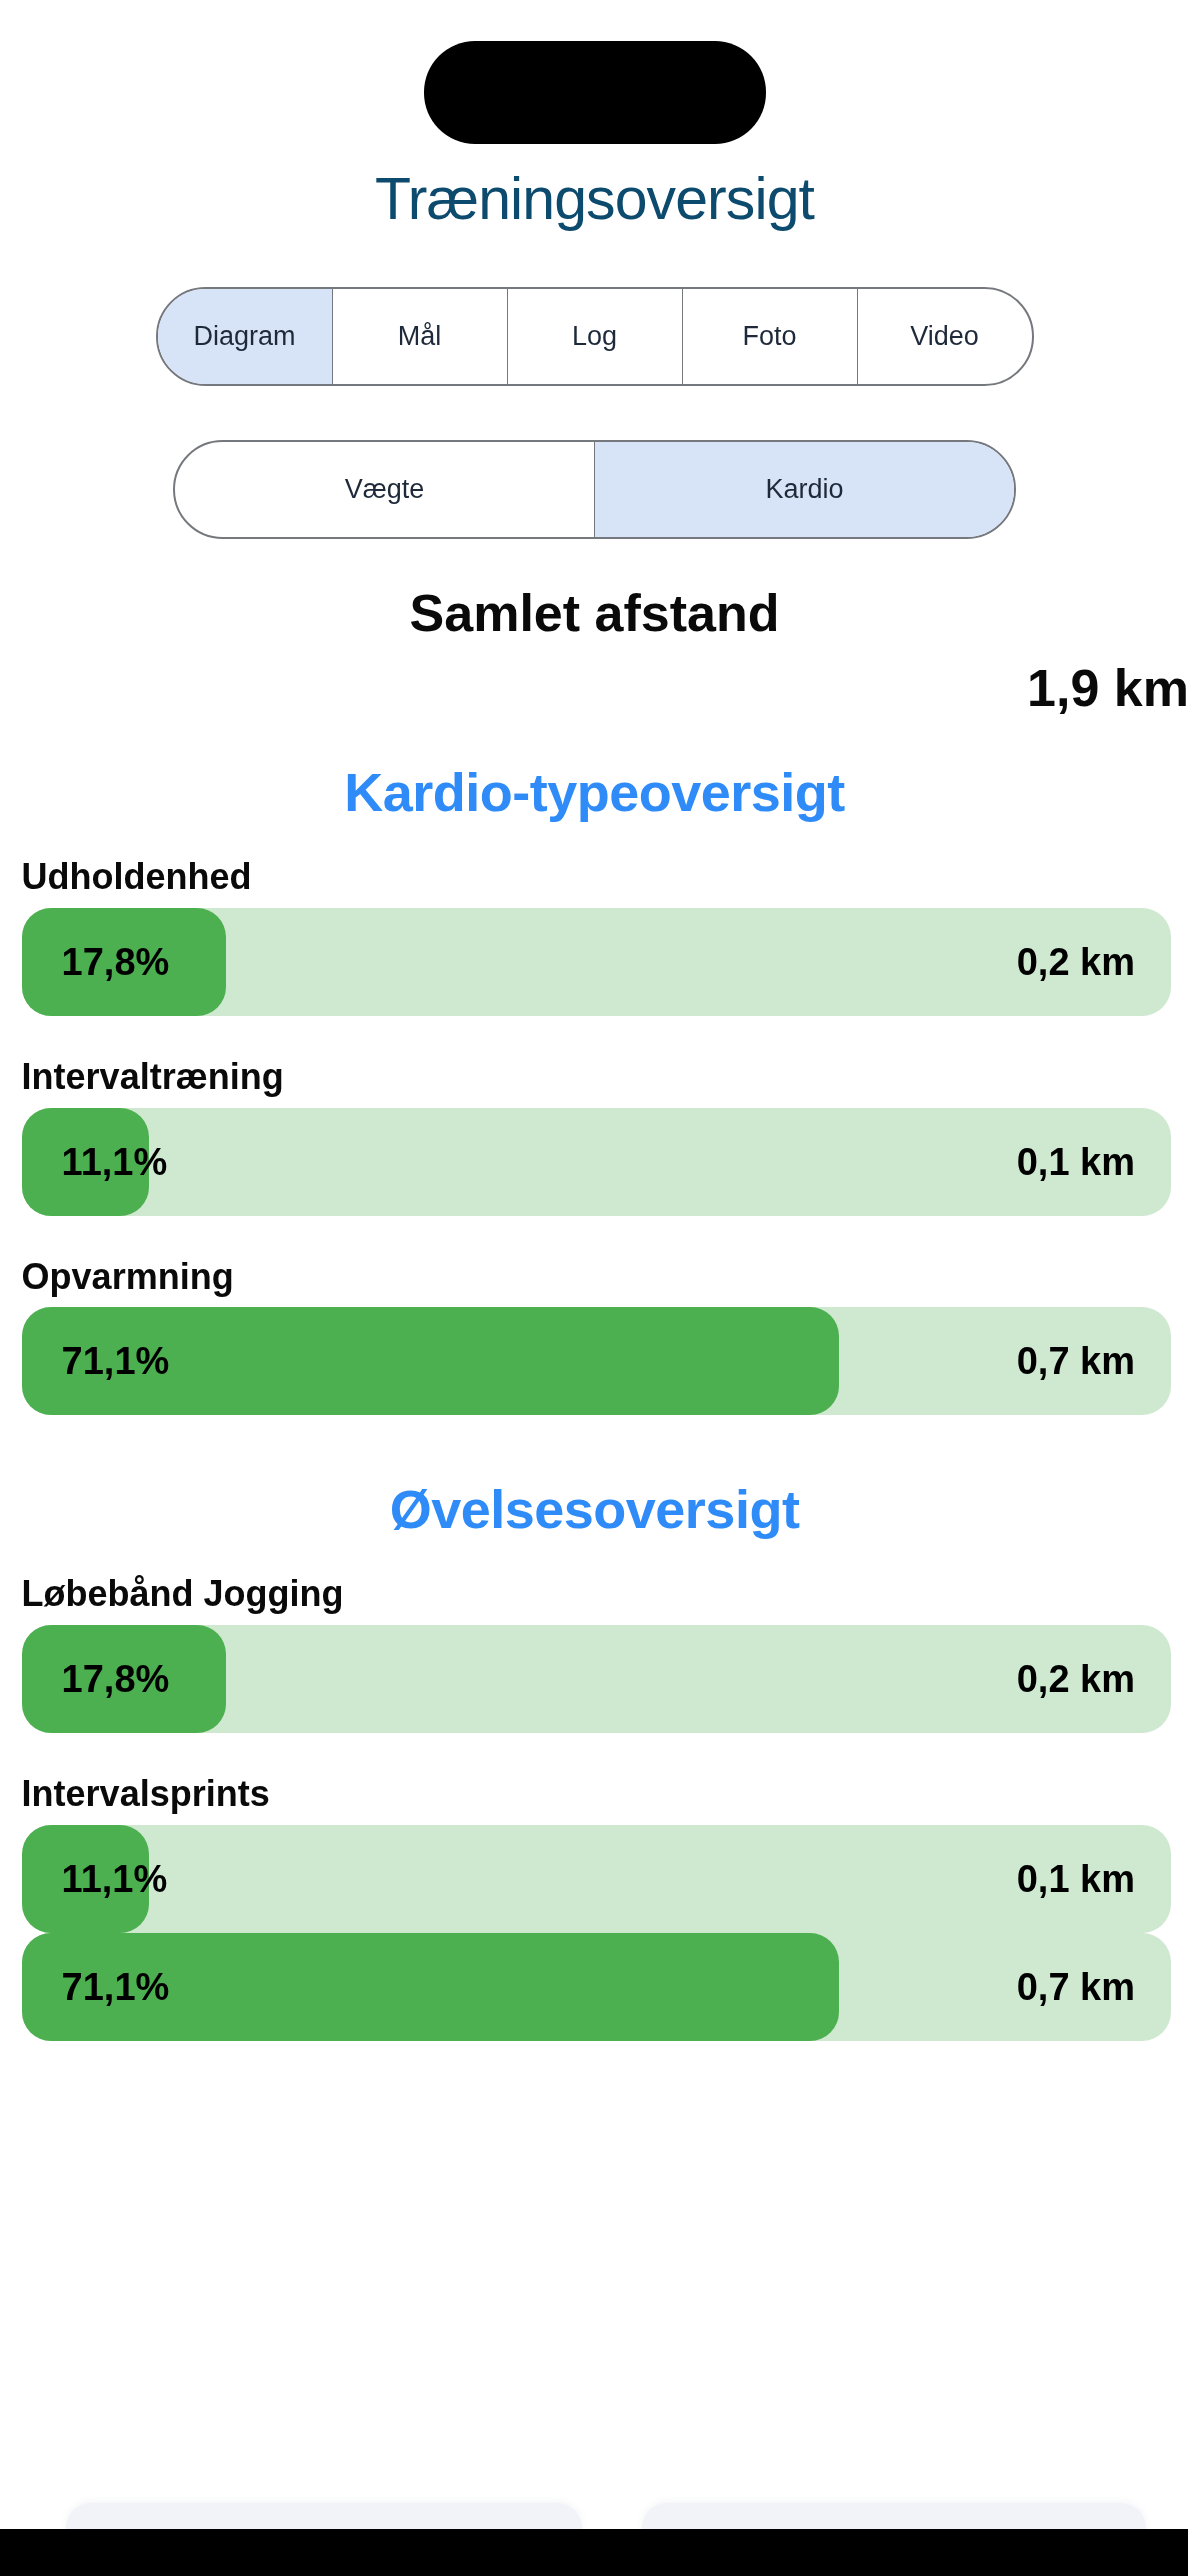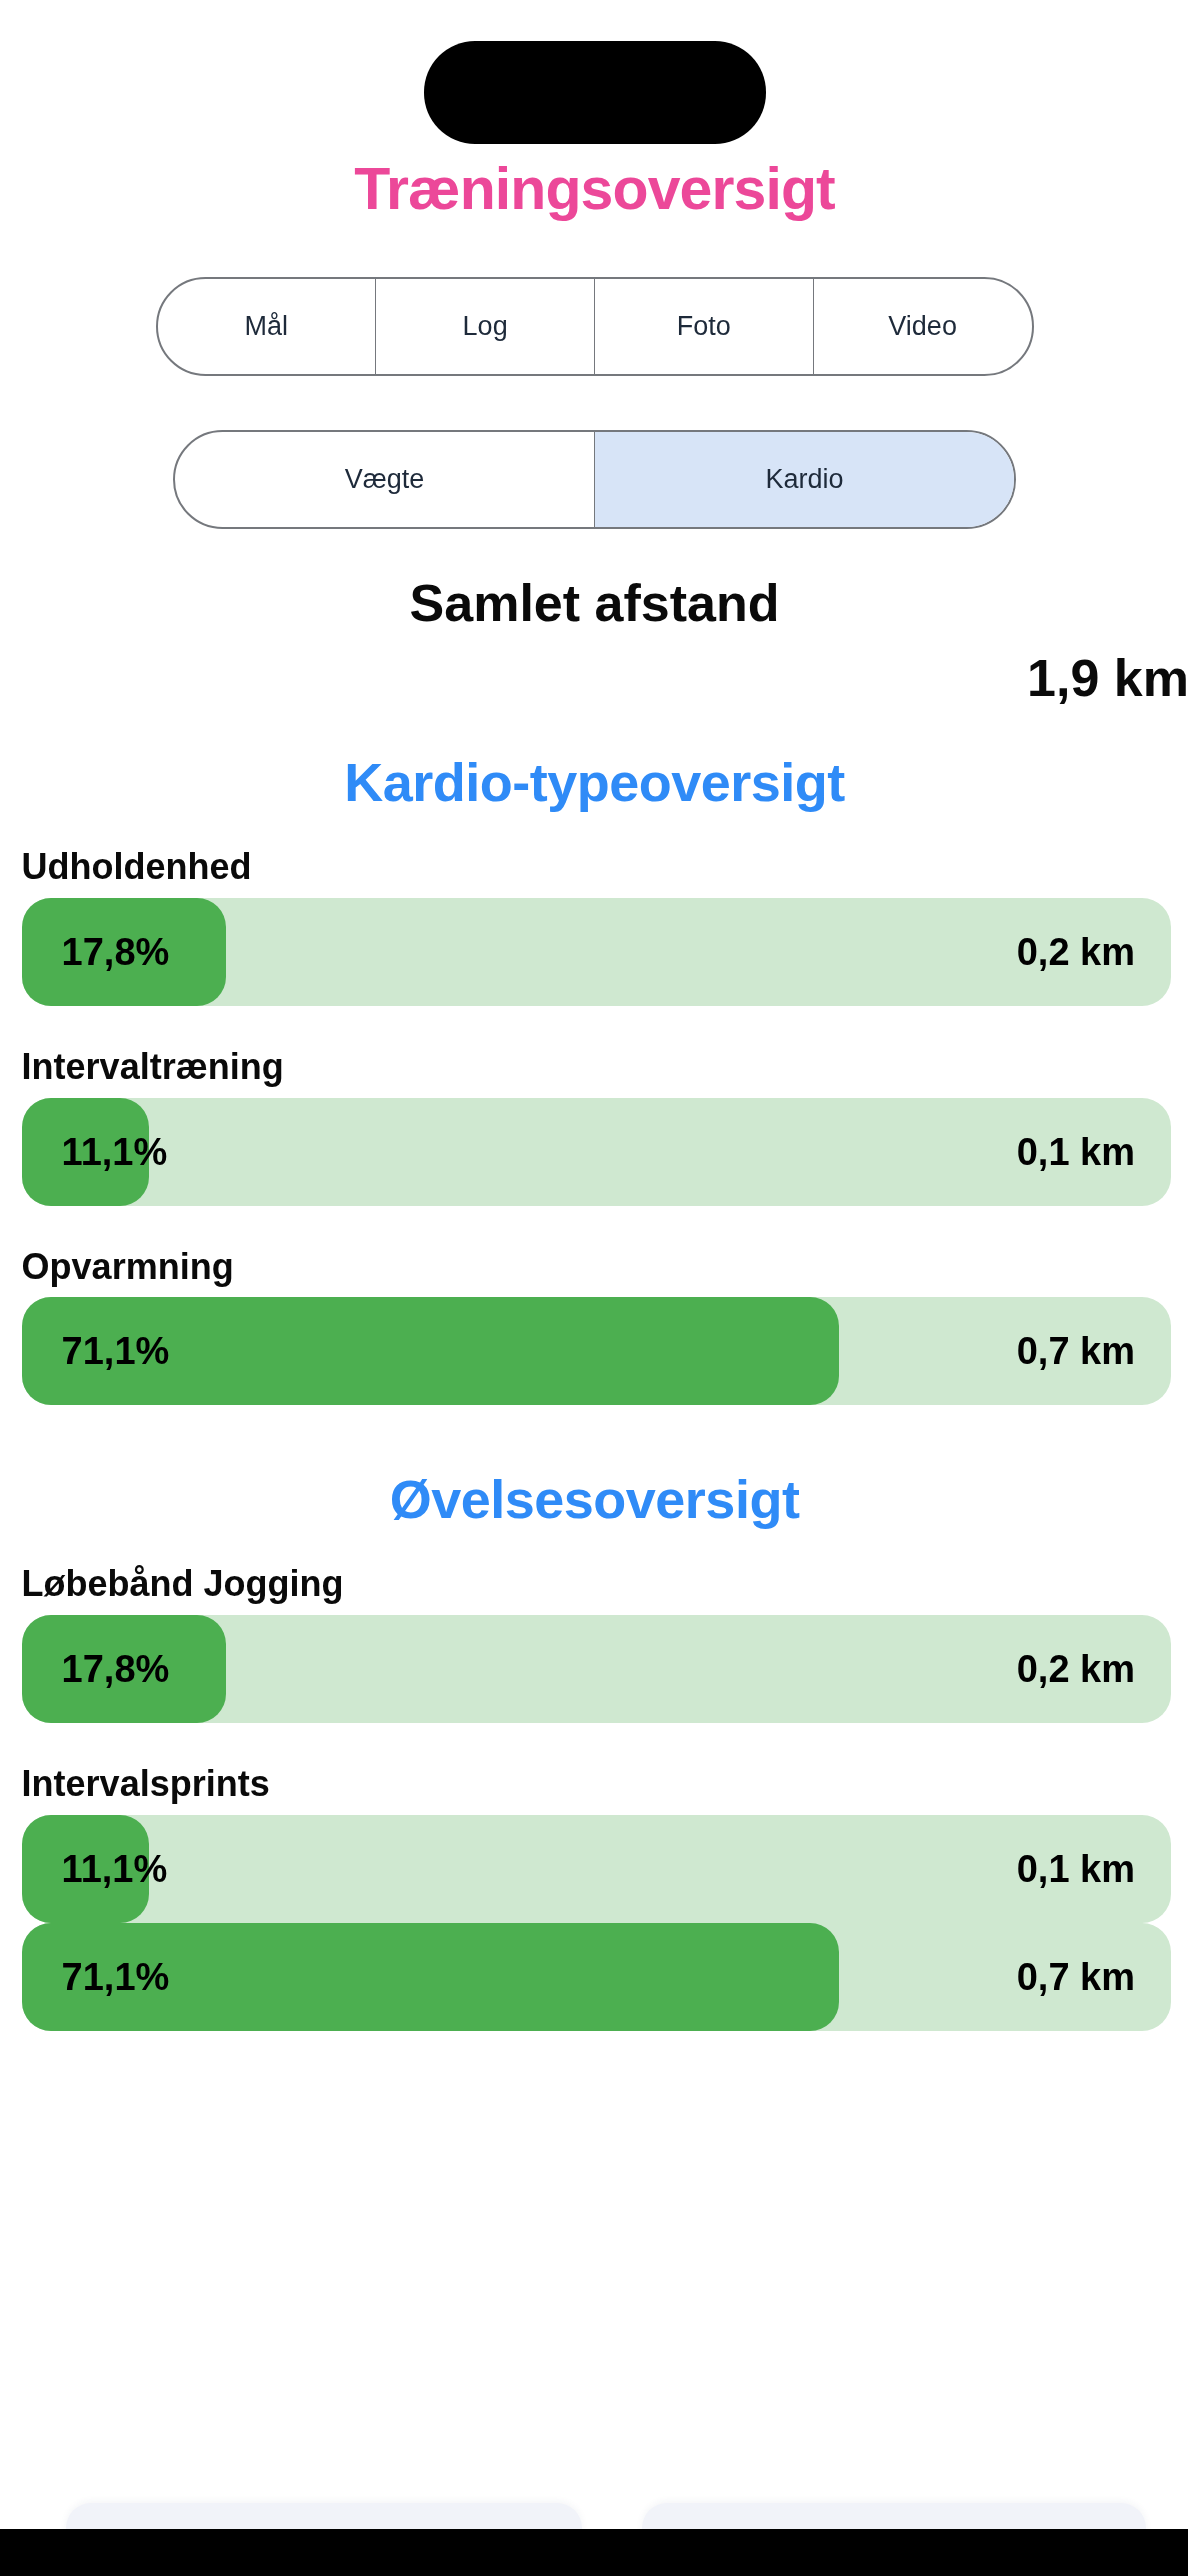--- a/index.html
+++ b/index.html
@@ -7,22 +7,22 @@
     width:1189px;height:2576px;background:#ffffff;overflow:hidden;
     font-family:"Liberation Sans","DejaVu Sans",sans-serif;
     -webkit-font-smoothing:antialiased;
   }
   .screen{position:relative;width:1189px;height:2576px;background:#fff;}
 
   
   .redact-pill{margin:41px auto 0;width:342px;height:103px;background:#000;border-radius:51px;}
 
   
-  .page-title{margin:9px 0 0;text-align:center;font-size:59px;line-height:72px;
-    font-weight:700;color:#ec4899;letter-spacing:-0.9px;}
+  .page-title{margin:19px 0 0;text-align:center;font-size:59px;line-height:72px;
+    font-weight:400;color:#0c4a6e;letter-spacing:-0.9px;}
 
   
   .seg{display:flex;margin:52px auto 0;width:878px;height:99px;box-sizing:border-box;
     border:2.7px solid #75787d;border-radius:50px;overflow:hidden;background:#fff;}
   .seg--filters{margin-top:54px;width:843px;}
   .seg .cell{flex:1;display:flex;align-items:center;justify-content:center;
     font-size:27px;color:#1e2a3a;border-left:1.8px solid #75787d;user-select:none;}
   .seg .cell:first-child{border-left:none;}
   .seg .cell.selected{background:#d7e4f7;}
 
@@ -66,20 +66,21 @@
 </head>
 <body>
 
 <div class="screen">
 
   <div class="redact-pill"></div>
 
   <h1 class="page-title">Træningsoversigt</h1>
 
   <div class="seg">
+    <div class="cell selected">Diagram</div>
     <div class="cell">Mål</div>
     <div class="cell">Log</div>
     <div class="cell">Foto</div>
     <div class="cell">Video</div>
   </div>
 
   <div class="seg seg--filters">
     <div class="cell">Vægte</div>
     <div class="cell selected">Kardio</div>
   </div>

